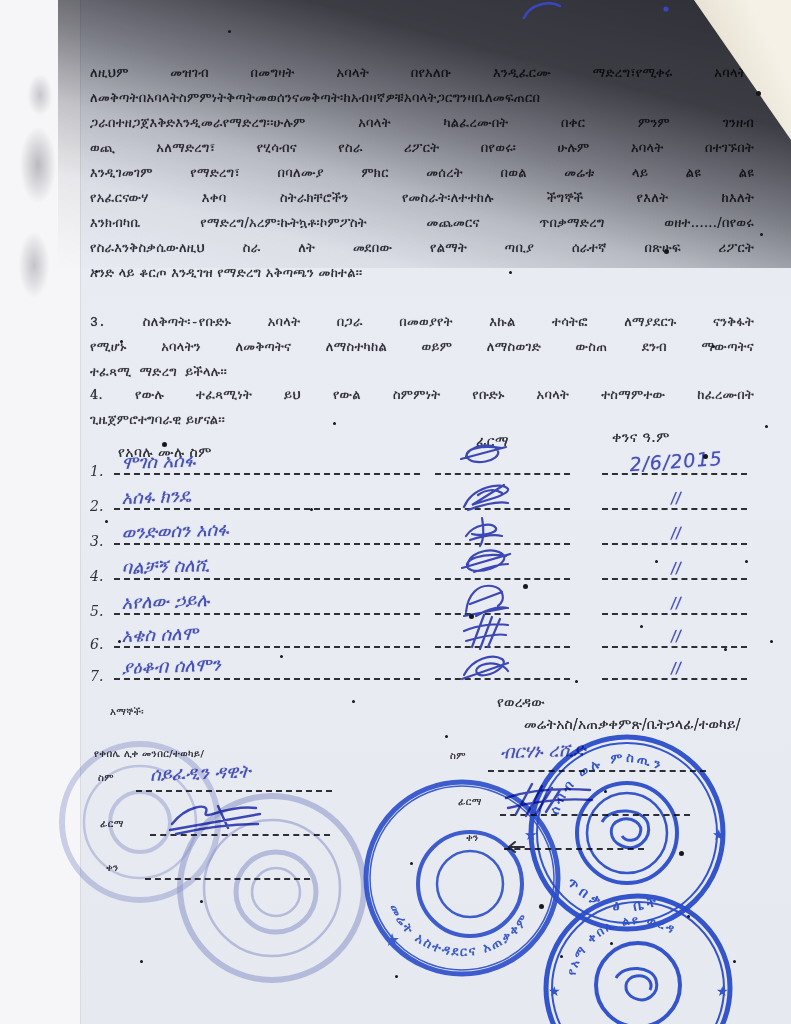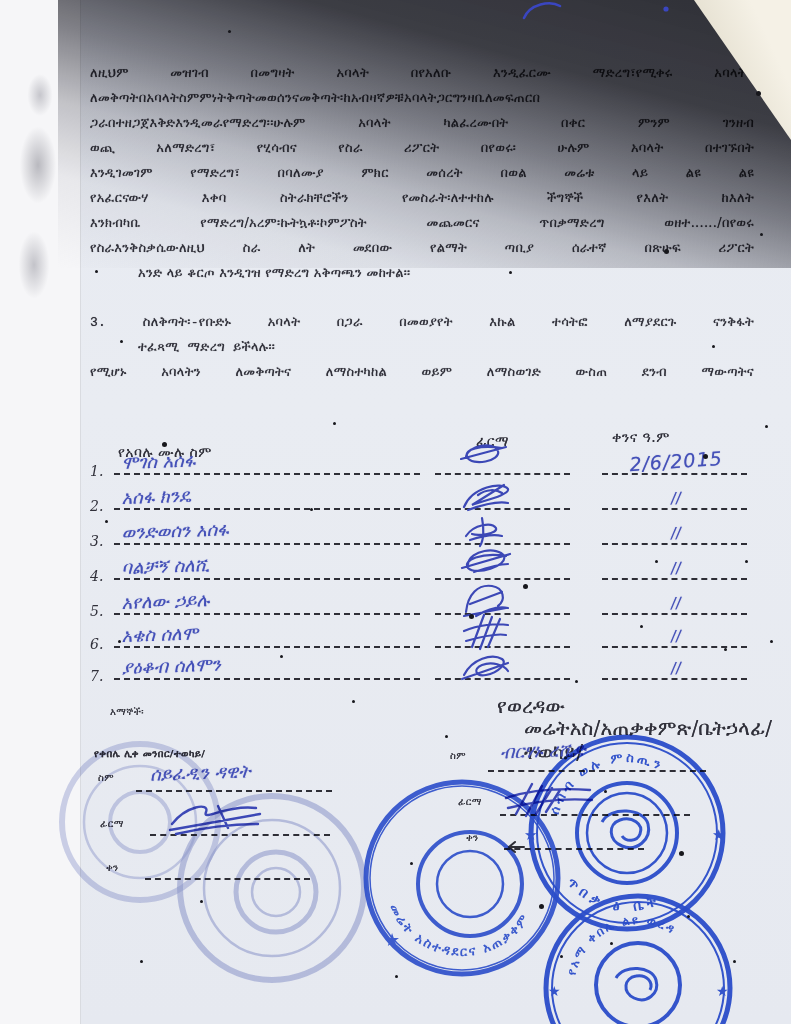--- a/index.html
+++ b/index.html
@@ -19,39 +19,39 @@
           rgba(42,42,48,.96) 0%,rgba(52,52,58,.93) 28%,rgba(84,84,92,.70) 48%,
           rgba(128,128,136,.42) 64%,rgba(176,176,184,.18) 80%,rgba(200,200,206,0) 100%);}
   
   .fold-corner{position:absolute;top:0;right:0;width:97px;height:140px;
         background:linear-gradient(245deg,#f5f1e6 25%,#e7e2d3 60%,#cfcaba 95%);
         clip-path:polygon(0 0,100% 0,100% 100%);}
   
   .para{position:absolute;left:90px;width:664px;font-size:13px;line-height:25px;
         letter-spacing:.3px;text-shadow:0 0 .7px rgba(30,30,38,.75);}
   .para .tline{text-align:justify;text-align-last:justify;white-space:normal;height:25px;overflow:hidden;}
-  .para .tline.short{text-align-last:left;margin-left:48px;}
+  .para .tline.short{text-align-last:left;}
   
   .thead{position:absolute;font-size:14px;letter-spacing:.5px;text-shadow:0 0 .6px rgba(30,30,38,.7);}
   .mrow{position:absolute;left:90px;width:665px;height:38px;}
   .rnum{position:absolute;left:0;bottom:2px;font-size:14px;font-style:italic;}
   .dashline{position:absolute;height:0;border-bottom:2px dashed #2e2e36;}
   .nline{left:24px;width:306px;bottom:6px;}
   .sline{left:345px;width:135px;bottom:6px;}
   .dline{left:512px;width:145px;bottom:6px;}
   .hand{font-family:"DejaVu Sans",sans-serif;font-style:italic;color:#4450b8;
         text-shadow:0 0 1px rgba(68,80,184,.55);white-space:nowrap;}
   .nameh{position:absolute;left:32px;bottom:7px;font-size:18px;transform:rotate(-2deg);transform-origin:left bottom;}
   .dateh{position:absolute;left:516px;width:140px;bottom:9px;text-align:center;font-size:15px;transform:rotate(-4deg);}
   .dateh.big{font-size:19px;letter-spacing:1px;}
   .sig{position:absolute;left:368px;bottom:1px;}
   .sig path{stroke:#3c48b6;fill:none;stroke-width:2.2;stroke-linecap:round;}
   
   .wlabel{position:absolute;font-size:10px;letter-spacing:.4px;text-shadow:0 0 .6px rgba(30,30,38,.7);}
-  .worg{position:absolute;font-size:20px;letter-spacing:.2px;text-shadow:0 0 .6px rgba(30,30,38,.7);}
+  .worg{position:absolute;font-size:14px;letter-spacing:.2px;text-shadow:0 0 .6px rgba(30,30,38,.7);}
   .whand{position:absolute;font-family:"DejaVu Sans",sans-serif;font-style:italic;color:#4450b8;
         font-size:18px;white-space:nowrap;text-shadow:0 0 1px rgba(68,80,184,.55);transform:rotate(-2deg);}
   .wsig{position:absolute;}
   .wsig path{stroke:#3c48b6;fill:none;stroke-width:2.4;stroke-linecap:round;}
   
   .stamps{position:absolute;left:0;top:0;mix-blend-mode:multiply;pointer-events:none;}
   .stamps text{font-family:"DejaVu Sans",sans-serif;font-weight:bold;}
   
   .speckles{position:absolute;left:0;top:0;width:3px;height:3px;border-radius:50%;
         color:#17171c;background:transparent;pointer-events:none;
@@ -80,24 +80,28 @@
     <div class="tline">ወጪ አለማድረግ፣ የሂሳብና የስራ ሪፖርት በየወሩ፡ ሁሉም አባላት በተገኙበት</div>
     <div class="tline">እንዲገመገም የማድረግ፣ በባለሙያ ምክር መሰረት በወል መሬቱ ላይ ልዩ ልዩ</div>
     <div class="tline">የአፈርናውሃ እቀባ ስትራክቸሮችን የመስራት፡ለተተከሉ ችግኞች የእለት ከእለት</div>
     <div class="tline">እንክብካቤ የማድረግ/አረም፡ኩትኳቶ፡ኮምፖስት መጨመርና ጥበቃማድረግ ወዘተ....../በየወሩ</div>
     <div class="tline">የስራእንቅስቃሴውለዚህ ስራ ለት መደበው የልማት ጣቢያ ሰራተኛ በጽሁፍ ሪፖርት</div>
     <div class="tline short">አንድ ላይ ቆርጦ እንዲገዝ የማድረግ አቅጣጫን መከተል፡፡</div>
   </div>
 
   <div class="para" style="top:310px;font-family:Liberation Mono, monospace;">
     <div class="tline">3. ስለቅጣት፡-የቡድኑ አባላት በጋራ በመወያየት እኩል ተሳትፎ ለማያደርጉ ናንቅፋት</div>
+    <div class="tline">የሚሆኑ አባላትን ለመቅጣትና ለማስተካከል ወይም ለማስወገድ ውስጠ ደንብ ማውጣትና</div>
     <div class="tline short">ተፈጻሚ ማድረግ ይችላሉ፡፡</div>
-    <div class="tline">የሚሆኑ አባላትን ለመቅጣትና ለማስተካከል ወይም ለማስወገድ ውስጠ ደንብ ማውጣትና</div>
-  </div>
-
+  </div>
+
+  <div class="para" style="top:382px;">
+    <div class="tline">4. የውሉ ተፈጻሚነት ይህ የውል ስምምነት የቡድኑ አባላት ተስማምተው ከፈረሙበት</div>
+    <div class="tline short">ጊዜጀምሮተግባራዊ ይሆናል፡፡</div>
+  </div>
 
   <div class="thead" style="left:118px;top:444px;">የአባሉ ሙሉ ስም</div>
   <div class="thead" style="left:476px;top:433px;">ፊርማ</div>
   <div class="thead" style="left:612px;top:429px;">ቀንና ዓ.ም</div>
 
   <div class="mrow" style="top:443px;">
     <span class="rnum">1.</span>
     <span class="dashline nline"></span>
     <span class="hand nameh">ሞገስ አሰፋ</span>
     <span class="dashline sline"></span>
@@ -177,21 +181,21 @@
         <path d="M6,26 C14,10 34,4 44,10 C50,14 40,24 28,26 C18,28 14,20 24,16 C34,12 46,16 50,22 M4,30 L50,14"></path>
       </svg>
     <span class="dashline dline"></span>
     <span class="hand dateh">//</span>
   </div>
 
   <div class="wlabel" style="left:110px;top:706px;">እማኞች፡</div>
   <div class="worg" style="left:497px;top:694px;">የወረዳው</div>
   <div class="worg" style="left:524px;top:716px;">መሬትአስ/አጠቃቀምጽ/ቤትኃላፊ/ተወካይ/</div>
 
-  <div class="wlabel" style="left:94px;top:748px;font-weight:bold;">የቀበሌ ሊቀ መንበር/ተወካይ/</div>
+  <div class="wlabel" style="left:94px;top:748px;">የቀበሌ ሊቀ መንበር/ተወካይ/</div>
 
   <div class="wlabel" style="left:98px;top:772px;">ስም</div>
   <span class="dashline" style="left:136px;top:790px;width:196px;"></span>
   <div class="whand" style="left:150px;top:762px;">ሰይፈዲን ዳዊት</div>
 
   <div class="wlabel" style="left:100px;top:818px;">ፊርማ</div>
   <span class="dashline" style="left:150px;top:834px;width:180px;"></span>
   <svg class="wsig" style="left:168px;top:798px;" width="96" height="40">
       <path d="M4,26 C18,8 42,4 38,14 C34,24 58,6 88,10 M2,32 L92,16 M8,36 C34,30 62,26 90,26 M50,8 L60,30"></path>
     </svg>

